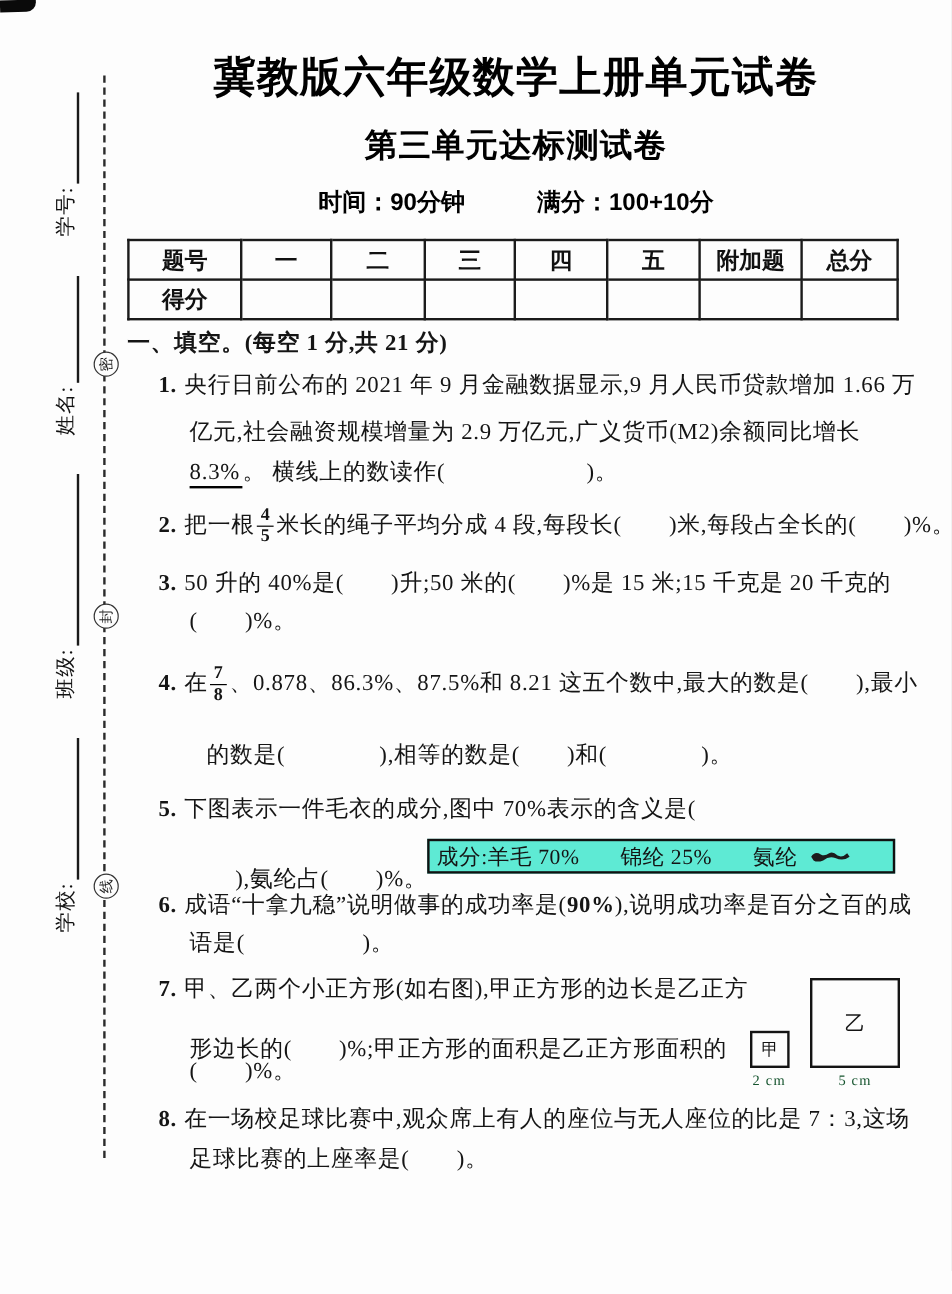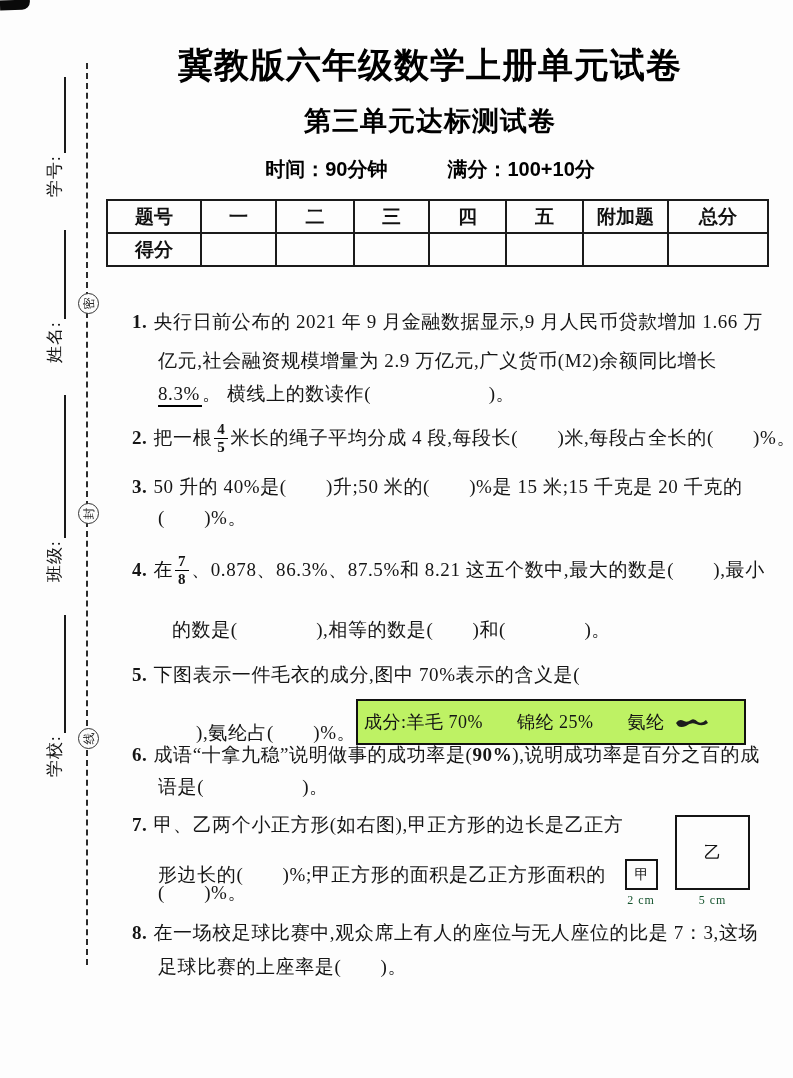--- a/index.html
+++ b/index.html
@@ -86,26 +86,26 @@
     display: inline-flex; flex-direction: column; align-items: center;
     vertical-align: middle;
     font-size: 15px; line-height: 1.1; font-weight: bold;
     margin: 0 2px;
   }
   .frac .num { border-bottom: 1.5px solid #000; padding: 0 3px; }
   .frac .den { padding: 0 3px; }
   
   .comp-box {
     position: absolute; left: 356px; top: 699px;
-    width: 390px; height: 46px;
+    width: 390px; height: 29px;
     border: 2px solid #111;
     display: flex; align-items: center;
     font-size: 18px; letter-spacing: 0.5px;
     padding: 0 6px;
-    background: #bef264;
+    background: #5eead4;
     white-space: nowrap;
   }
   .comp-box .gap { width: 34px; }
   .comp-box svg { margin-left: 10px; }
   
   .sq { position: absolute; border: 2px solid #141414; background: #fdfdfd;
         display: flex; align-items: center; justify-content: center; }
   .sq-small { left: 625px; top: 859px; width: 33px; height: 31px; font-size: 14px; }
   .sq-large { left: 675px; top: 815px; width: 75px; height: 75px; font-size: 17px; }
   .dim { position: absolute; font-size: 12px; letter-spacing: 1px; color:#14532d;font-family:Liberation Serif, serif; }
@@ -153,35 +153,36 @@
   <table class="score">
     <tbody>
         <tr>
       <td style="width:94px">题号</td>
       <td style="width:75px">一</td>
       <td style="width:78px">二</td>
       <td style="width:75px">三</td>
       <td style="width:77px">四</td>
       <td style="width:77px">五</td>
       <td style="width:85px">附加题</td>
-      <td style="width:100px">总分</td>
+      <td style="width:80px">总分</td>
     </tr>
     <tr>
       <td>得分</td>
       <td></td>
       <td></td>
       <td></td>
       <td></td>
       <td></td>
       <td></td>
       <td></td>
     </tr>
   </tbody>
     </table>
 
+  <div class="line sec" style="left:106px; top:274px;">一、填空。(每空 1 分,共 21 分)</div>
 
   <div class="line" style="left:132px; top:309px;">
     <span class="qno">1.</span><span>央行日前公布的 2021 年 9 月金融数据显示,9 月人民币贷款增加 1.66 万</span>
   </div>
   <div class="line" style="left:158px; top:348px;">亿元,社会融资规模增量为 2.9 万亿元,广义货币(M2)余额同比增长</div>
   <div class="line" style="left:158px; top:381px;">
     <span class="u83">8.3%</span><span>。 横线上的数读作(　　　　　　)。</span>
   </div>
 
   <div class="line fracline" style="left:132px; top:416px;">

